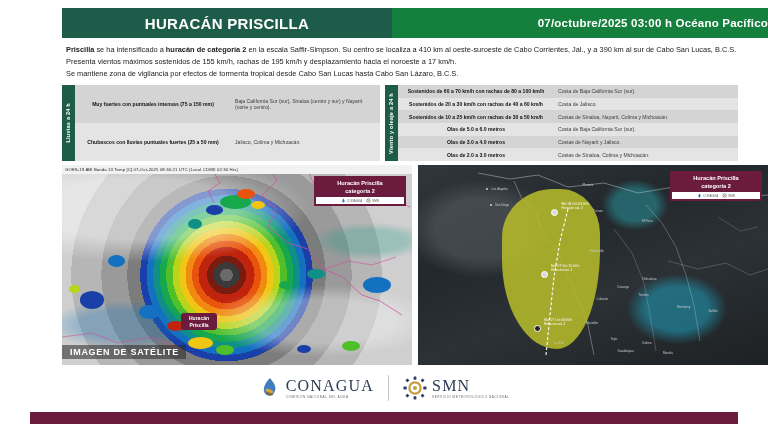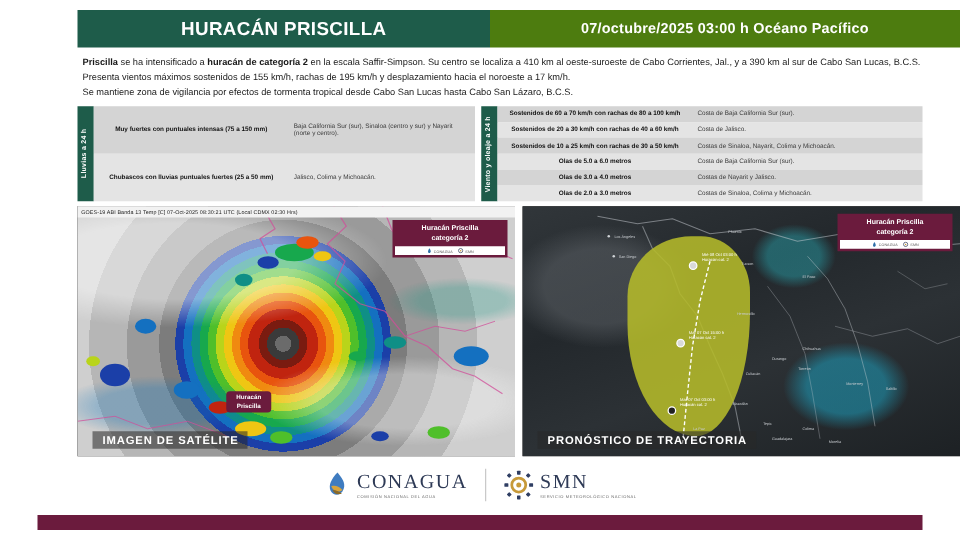--- a/index.html
+++ b/index.html
@@ -3,21 +3,21 @@
 <meta charset="utf-8">
 <style>
   html,body{margin:0;padding:0;background:#fff;}
   body{width:768px;height:432px;overflow:hidden;font-family:"Liberation Sans",sans-serif;}
   #page{position:relative;width:768px;height:432px;background:#ffffff;}
 
   
   .header{position:absolute;left:62px;top:8px;width:706px;height:30px;display:flex;}
   .header-green{background:#1e5c4a;flex:0 0 330px;display:flex;align-items:center;justify-content:center;}
   .header-green span{color:#fff;font-size:15px;font-weight:bold;letter-spacing:.3px;}
-  .header-grey{background:#4d7c0f;flex:1;display:flex;align-items:center;justify-content:center;}
+  .header-grey{background:#15803d;flex:1;display:flex;align-items:center;justify-content:flex-end;}
   .header-grey span{color:#ffffff;font-size:11.5px;font-weight:bold;letter-spacing:.2px;}
 
   
   .para{position:absolute;left:66px;top:44px;width:700px;color:#1a1a1a;font-size:7.4px;line-height:1.62;}
   .para .ital{}
 
   
   .tables{position:absolute;left:62px;top:85px;width:706px;height:76px;display:flex;gap:5px;}
   .tblwrap{display:flex;height:100%;}
   .vlabel{background:#1e5c4a;color:#ffffff;font-size:5.6px;font-weight:bold;display:flex;align-items:center;justify-content:center;letter-spacing:.2px;}
@@ -68,21 +68,21 @@
   .coast{position:absolute;inset:0;opacity:.75;}
 
   .badge{position:absolute;right:6px;top:11px;width:88px;background:#6b1b3d;color:#fff;text-align:center;
          padding:4px 2px 2px;z-index:7;}
   .badge .b1{font-size:5.6px;font-weight:bold;line-height:1.35;}
   .badge .logos{margin-top:2px;background:#ffffff;display:flex;align-items:center;justify-content:center;gap:4px;padding:1px 0;}
   .badge .logos .lg{display:flex;align-items:center;gap:1px;}
   .badge .logos .lgtxt{font-size:2.9px;color:#555;letter-spacing:.1px;}
 
   .panel-label{position:absolute;left:0;bottom:6px;z-index:7;color:#ffffff;font-size:9px;font-weight:bold;
-               letter-spacing:.7px;padding:2px 7px 2px 8px;background:rgba(40,40,40,.55);margin-left:12px;}
+               letter-spacing:.7px;padding:2px 7px 2px 8px;background:rgba(40,40,40,.55);}
 
   
   .map-img{position:absolute;inset:0;
      background:
        radial-gradient(ellipse 18% 22% at 74% 72%, rgba(30,160,190,.55) 0 50%, rgba(0,0,0,0) 80%),
        radial-gradient(ellipse 12% 16% at 62% 20%, rgba(40,170,180,.45) 0 50%, rgba(0,0,0,0) 80%),
        radial-gradient(ellipse 26% 30% at 18% 32%, rgba(90,95,100,.55) 0 50%, rgba(0,0,0,0) 82%),
        linear-gradient(160deg,#31363a 0%, #23282c 35%, #2c3135 60%, #1d2124 100%);
   }
   .cone{position:absolute;background:#b5bb2a;opacity:.88;}
@@ -314,21 +314,20 @@
           <span class="lg">
             <svg width="5" height="5" viewBox="0 0 10 10">
                 <circle cx="5" cy="5" r="3.4" fill="none" stroke="#2e3a56" stroke-width="1.1"></circle>
                 <circle cx="5" cy="5" r="1.2" fill="#c79a3a"></circle>
               </svg>
             <span class="lgtxt">SMN</span>
           </span>
         </div>
       </div>
 
-      <div class="panel-label">PRONÓSTICO DE TRAYECTORIA</div>
     </div>
   </div>
 
   <div class="footer">
     <div class="flogo">
       <span class="mark-conagua">
         <svg width="22" height="24" viewBox="0 0 22 24">
           <path d="M11 2 C16 8 18 12 15 17 C12.5 21 7.5 20.5 5.5 16.5 C3.5 12.5 6 7 11 2Z" fill="#3f7cc0"></path>
           <path d="M6 13 C9 12 12 13 15 16 C12 18 8 18 6 13Z" fill="#d9a43b"></path>
           <path d="M7 16 C10 16 13 17.5 14.5 19 C11 20 8 19 7 16Z" fill="#8a6a2a"></path>

